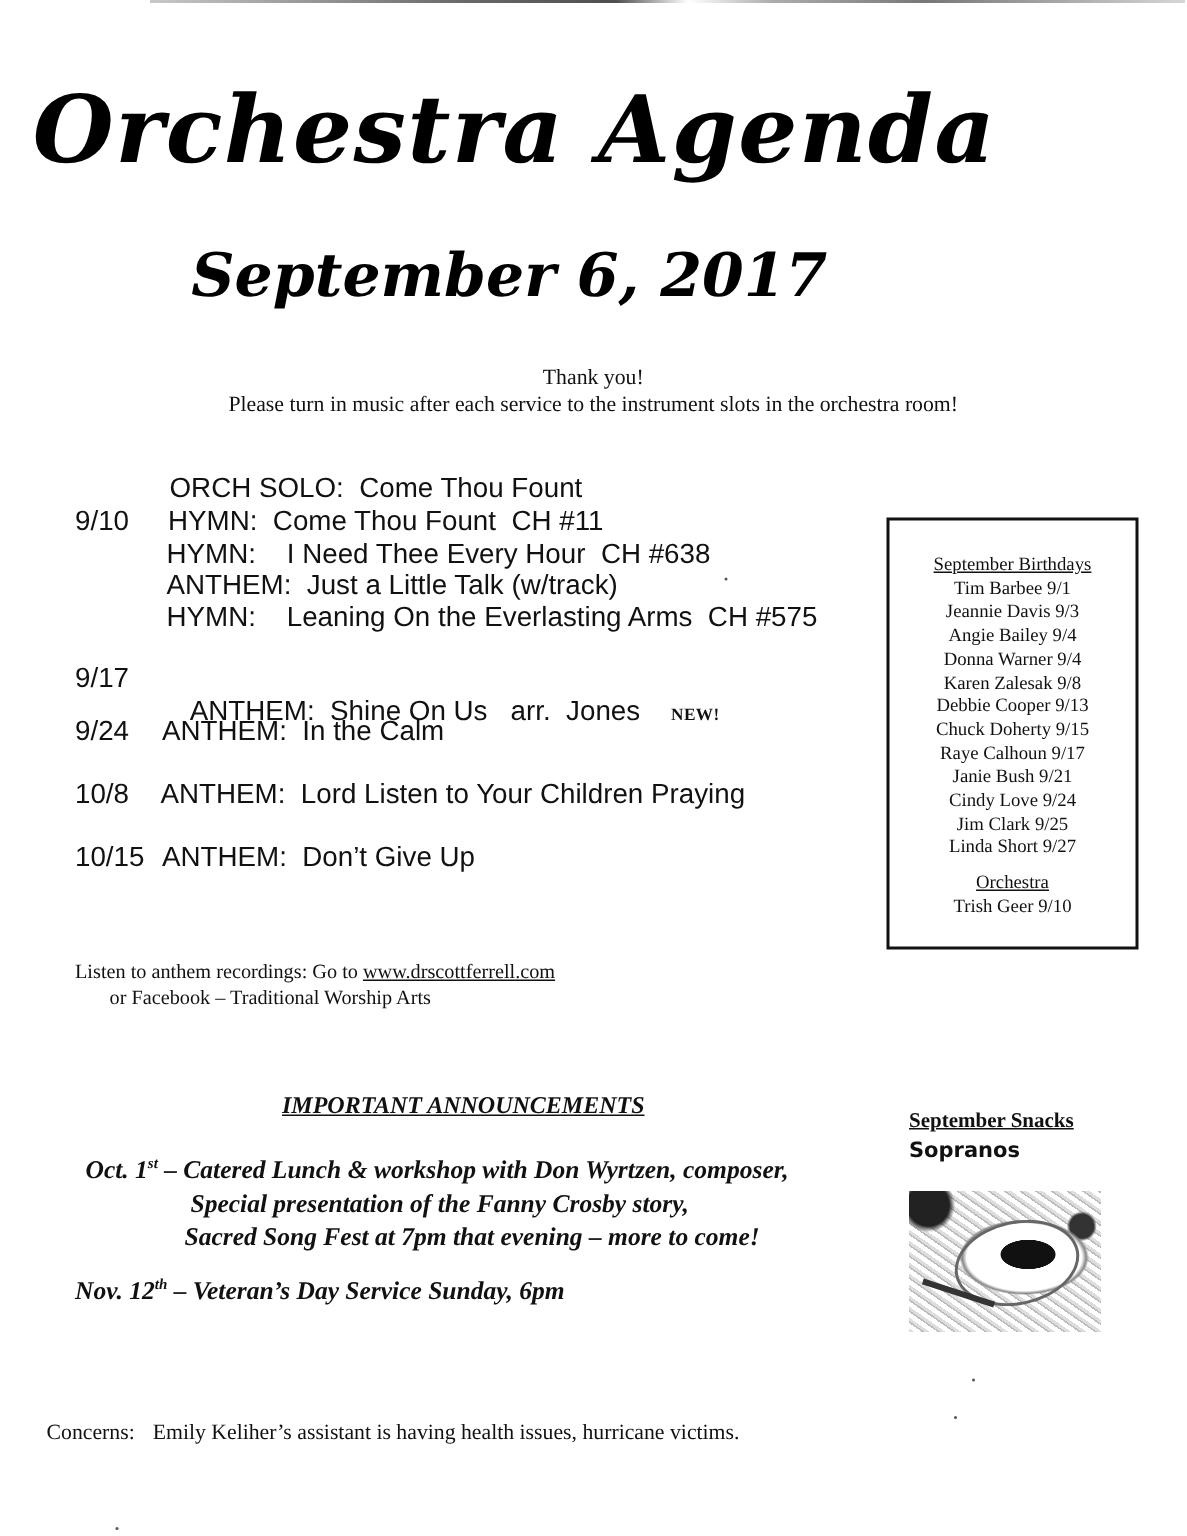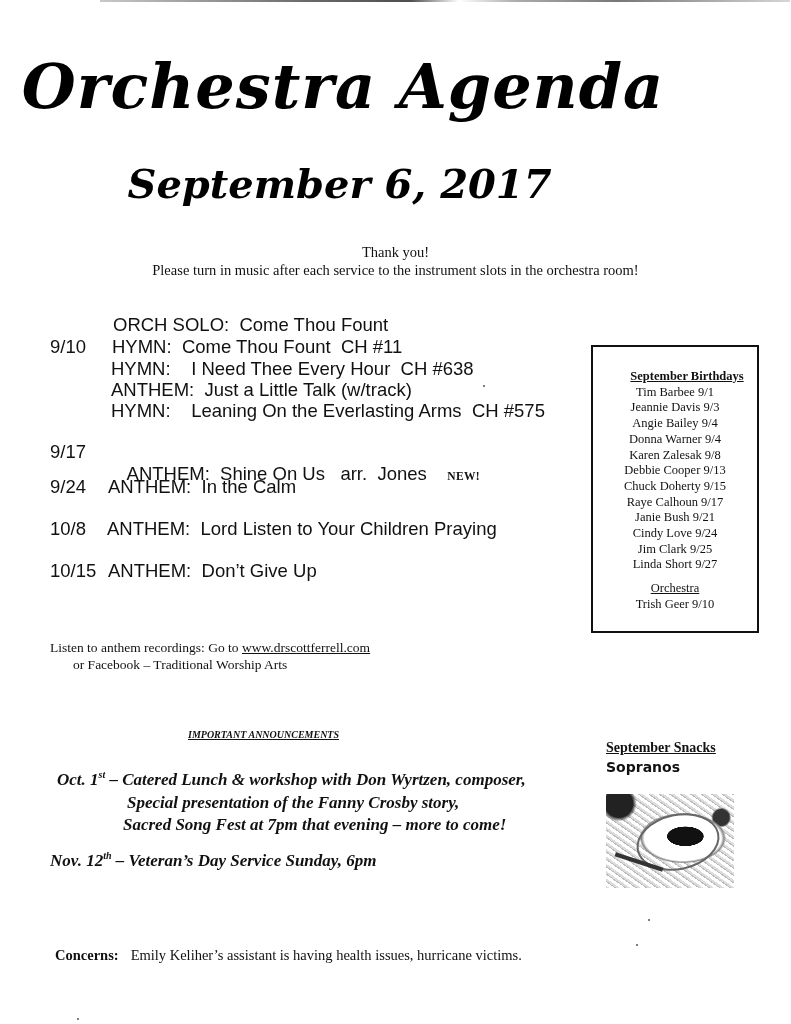--- a/index.html
+++ b/index.html
@@ -11,24 +11,24 @@
   .date { left: 0; width: 679px; top: 160px; font-size: 40px; }
   .serif { font-family: "Liberation Serif", serif; }
   .sans { font-family: "Liberation Sans", sans-serif; }
   .notice { left: 0; width: 791px; text-align: center; font-size: 14.5px; line-height: 18px; top: 243px; }
   .row { font-size: 18.5px; white-space: pre; color: #111; }
   .row .d { position: absolute; left: 0; }
   .new { font-family: "Liberation Serif", serif; font-weight: bold; font-size: 11.5px; font-variant: small-caps; letter-spacing: .3px; }
   .bday-box { left: 591px; top: 345px; width: 164px; height: 284px; border: 2px solid #111; }
   .bday-box .inner { position: absolute; top: 22px; left: 0; width: 100%; text-align: center; font-family: "Liberation Serif", serif; font-size: 12.5px; line-height: 15.7px; }
   .u { text-decoration: underline; }
-  .bold { font-weight: bold; padding-left: 24px; }
+  .bold { font-weight: normal; }
   .listen { left: 50px; top: 639px; font-size: 13.5px; line-height: 17px; }
   .listen a { color: #111; text-decoration: underline; }
-  .ann-title { left: 188px; top: 729px; font-size: 10px; font-style: italic; font-weight: bold; text-decoration: underline; }
+  .ann-title { left: 188px; top: 729px; font-size: 16px; font-style: italic; font-weight: bold; text-decoration: underline; }
   .ann { font-family: "Liberation Serif", serif; font-style: italic; font-weight: bold; font-size: 17px; white-space: nowrap; }
   sup { font-size: 10px; line-height: 0; }
   .snacks-title { left: 606px; top: 740px; font-family: Liberation Serif, serif; font-weight: bold; font-size: 14px; text-decoration: underline; }
   .snacks-sub { left: 606px; top: 759px; font-family: "DejaVu Sans", sans-serif; font-weight: bold; font-size: 14px; }
   .photo { left: 606px; top: 794px; width: 128px; height: 94px; overflow: hidden; background:
       radial-gradient(ellipse 30px 16px at 62% 45%, #111 60%, transparent 62%),
       radial-gradient(ellipse 48px 28px at 60% 47%, #fff 80%, #888 86%, transparent 90%),
       radial-gradient(circle at 90% 25%, #333 0 8px, transparent 10px),
       radial-gradient(circle at 10% 10%, #222 0 14px, transparent 18px),
       repeating-linear-gradient(35deg, #ddd 0 2px, #fff 2px 5px, #bbb 5px 6px),

